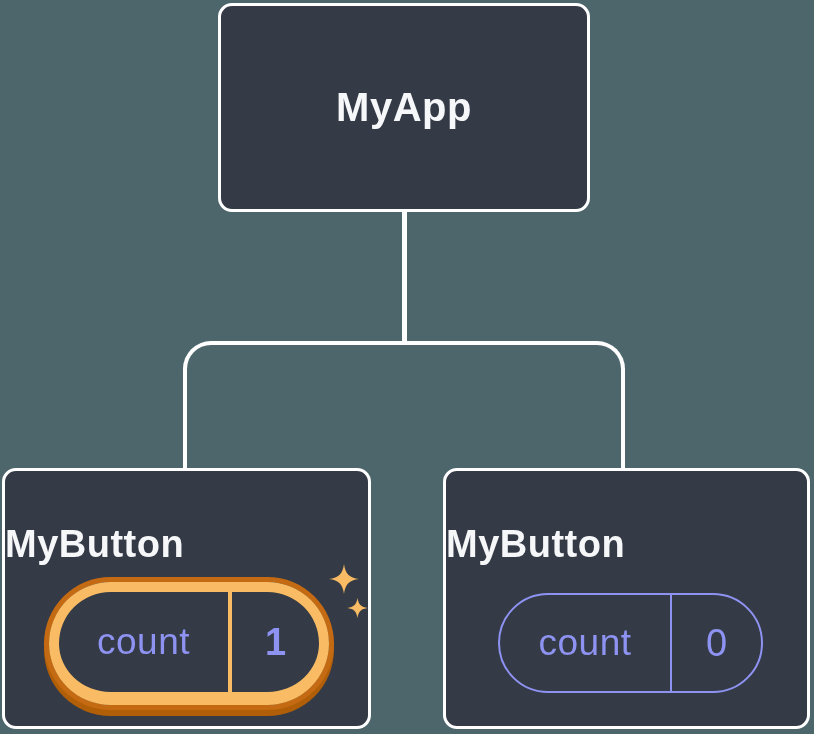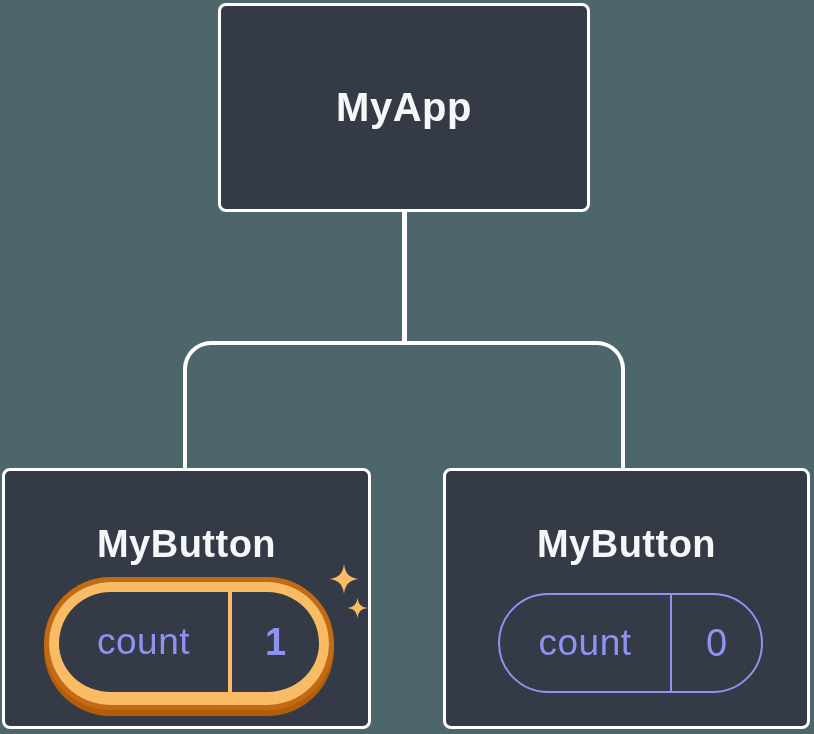--- a/index.html
+++ b/index.html
@@ -22,37 +22,36 @@
     width: 814px;
     height: 734px;
     background: var(--canvas-bg);
     overflow: hidden;
   }
 
   .node {
     position: absolute;
     background: var(--node-bg);
     border: 3.5px solid var(--node-border);
-    border-radius: 8px;
+    border-radius: 14px;
   }
   .node-root   { left: 218px; top: 3px;   width: 372px; height: 209px; }
   .node-left   { left: 2px;   top: 468px; width: 369px; height: 261px; }
   .node-right  { left: 443px; top: 468px; width: 367px; height: 261px; }
 
   .node-root-label {
     position: absolute;
     left: 0; top: 0; width: 100%; height: 100%;
     display: flex; align-items: center; justify-content: center;
     color: var(--text-primary);
     font-size: 40px; font-weight: 700; letter-spacing: 0.5px;
   }
   .child-label {
     position: absolute;
     left: 0; top: 48px; width: 100%;
-    text-align: center;
     color: var(--text-primary);
     font-size: 38px; font-weight: 600; letter-spacing: 0.5px;
     line-height: 50px;
   }
 
   
   .connector-stem {
     position: absolute;
     left: 402px; top: 211px;
     width: 4.5px; height: 134px;

